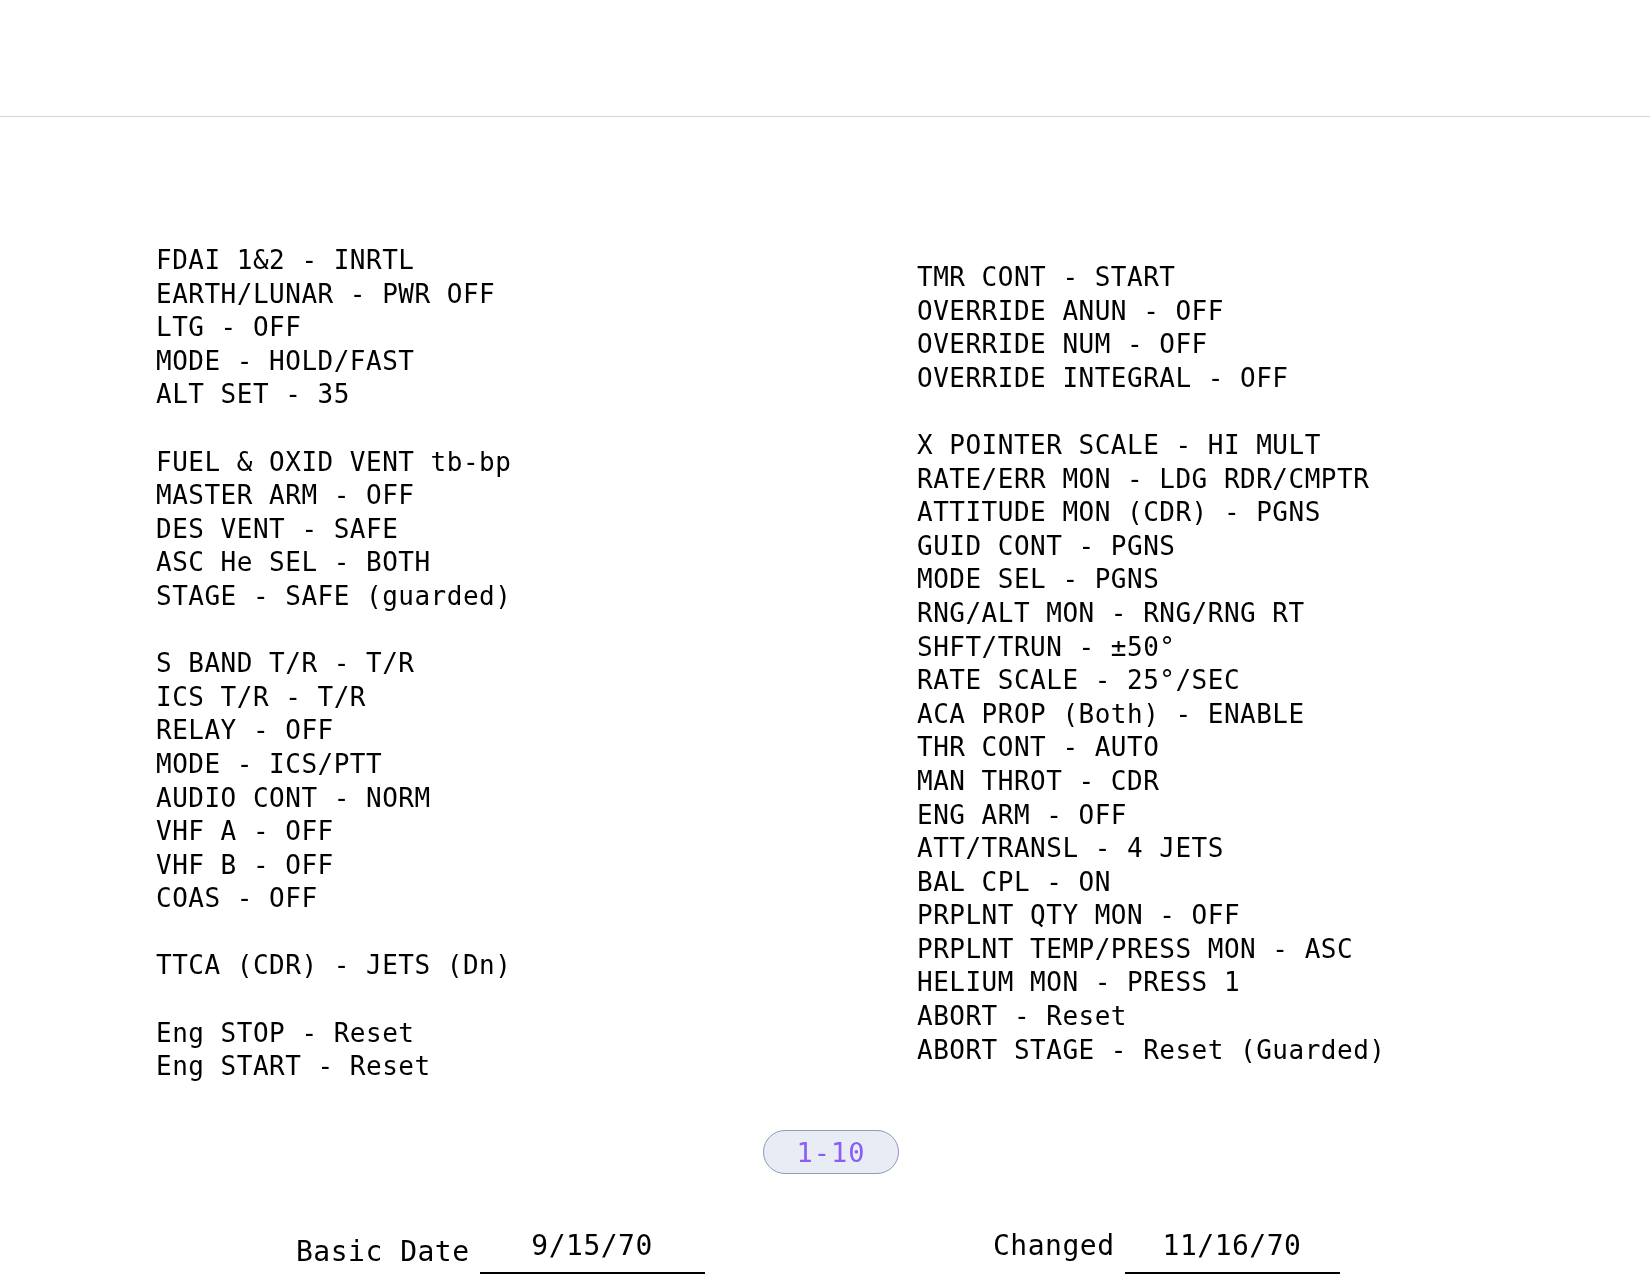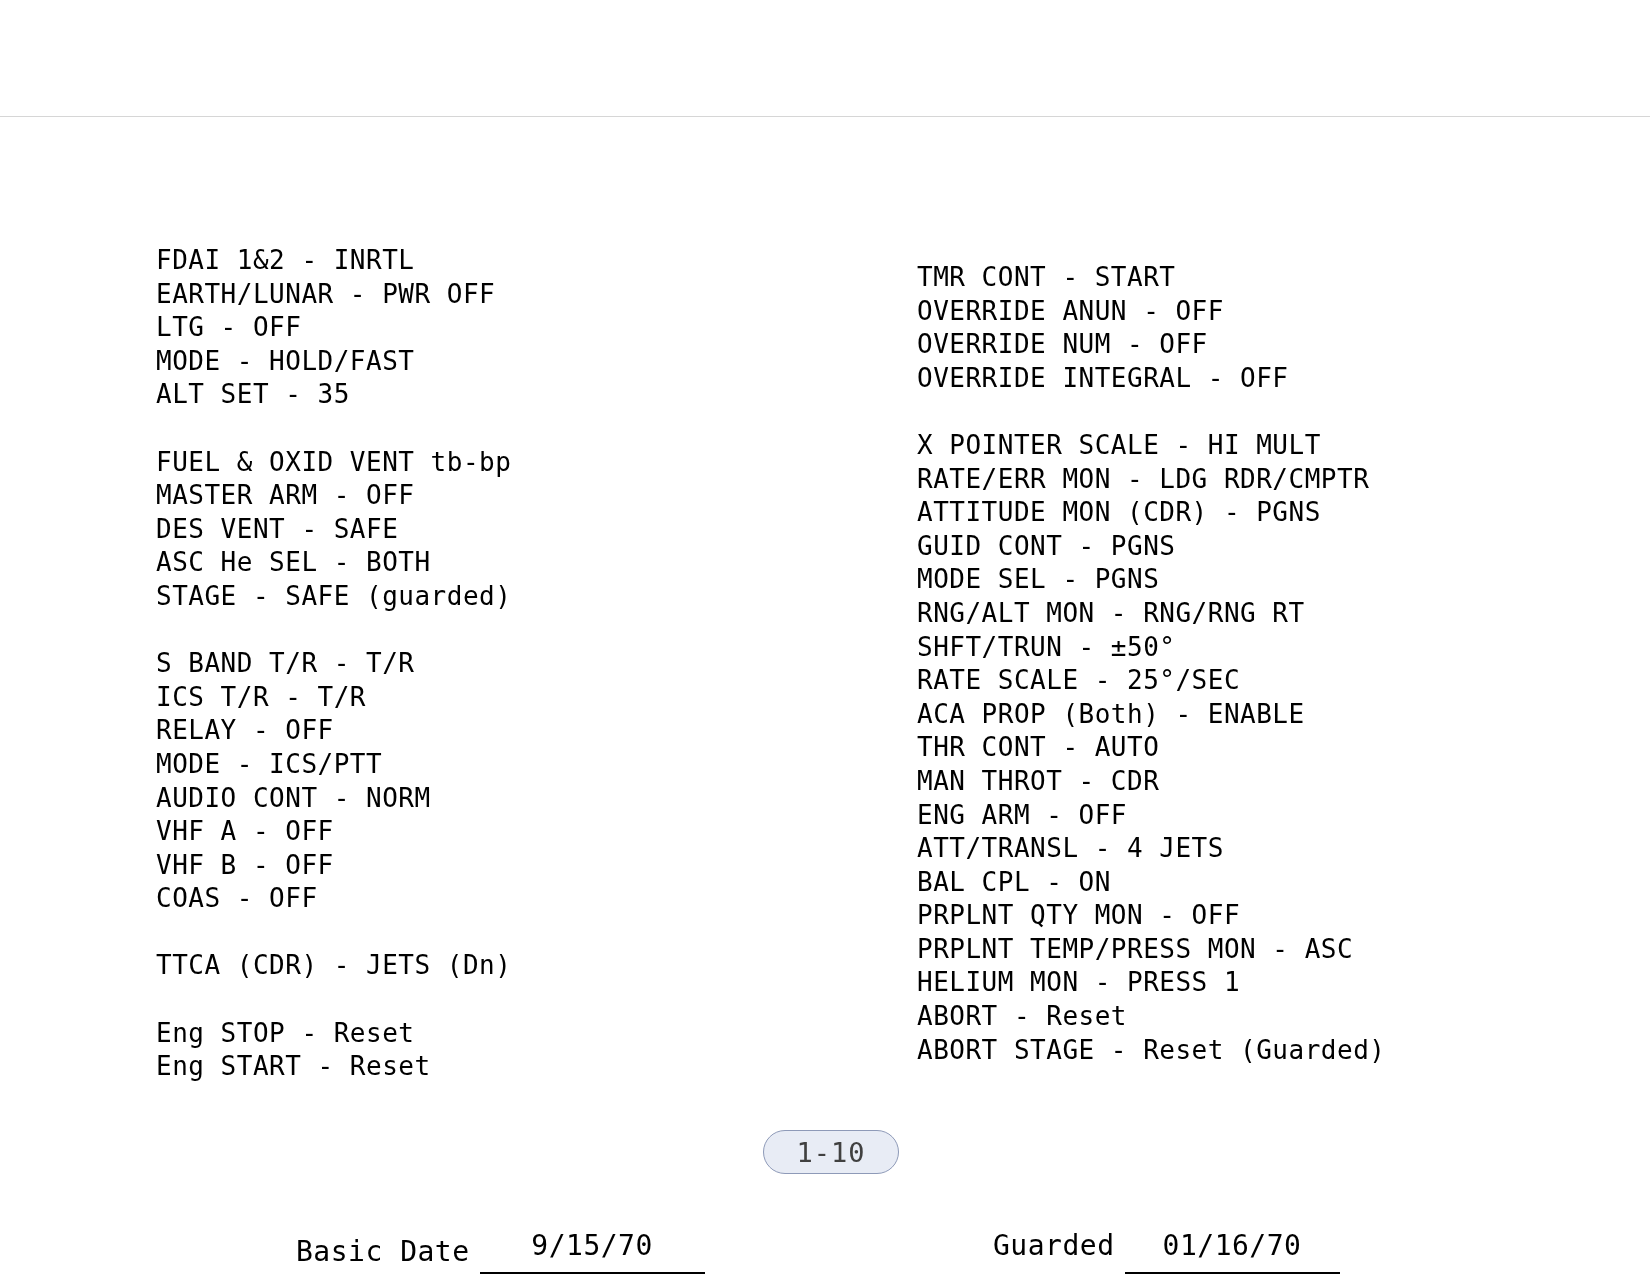--- a/index.html
+++ b/index.html
@@ -72,21 +72,21 @@
     height: 44px;
     border: 1px solid #8e9ab8;
     border-radius: 22px;
     background: #e8ecf5;
     box-sizing: border-box;
     display: flex;
     align-items: center;
     justify-content: center;
     font-size: 27px;
     letter-spacing: 1px;
-    color: #404040;
+    color: #8b5cf6;
   }
   .footer {
     position: absolute;
     top: 1112px;
     left: 0;
     width: 1650px;
     height: 46px;
     font-size: 28px;
     letter-spacing: 0.5px;
   }
@@ -131,18 +131,18 @@
   <div class="col col-right"><div class="line">TMR CONT - START</div><div class="line">OVERRIDE ANUN - OFF</div><div class="line">OVERRIDE NUM - OFF</div><div class="line">OVERRIDE INTEGRAL - OFF</div><div class="line blank">&nbsp;</div><div class="line">X POINTER SCALE - HI MULT</div><div class="line">RATE/ERR MON - LDG RDR/CMPTR</div><div class="line">ATTITUDE MON (CDR) - PGNS</div><div class="line">GUID CONT - PGNS</div><div class="line">MODE SEL - PGNS</div><div class="line">RNG/ALT MON - RNG/RNG RT</div><div class="line">SHFT/TRUN - ±50°</div><div class="line">RATE SCALE - 25°/SEC</div><div class="line">ACA PROP (Both) - ENABLE</div><div class="line">THR CONT - AUTO</div><div class="line">MAN THROT - CDR</div><div class="line">ENG ARM - OFF</div><div class="line">ATT/TRANSL - 4 JETS</div><div class="line">BAL CPL - ON</div><div class="line">PRPLNT QTY MON - OFF</div><div class="line">PRPLNT TEMP/PRESS MON - ASC</div><div class="line">HELIUM MON - PRESS 1</div><div class="line">ABORT - Reset</div><div class="line">ABORT STAGE - Reset (Guarded)</div></div>
 
   <div class="page-badge">1-10</div>
 
   <div class="footer">
     <div class="footer-basic">
       <span class="flabel">Basic Date</span>
       <span class="fvalue">9/15/70</span>
     </div>
     <div class="footer-changed">
-      <span class="flabel">Guarded</span>
-      <span class="fvalue changed">01/16/70</span>
+      <span class="flabel">Changed</span>
+      <span class="fvalue changed">11/16/70</span>
     </div>
   </div>
 
 </div>
 
 </body></html>

